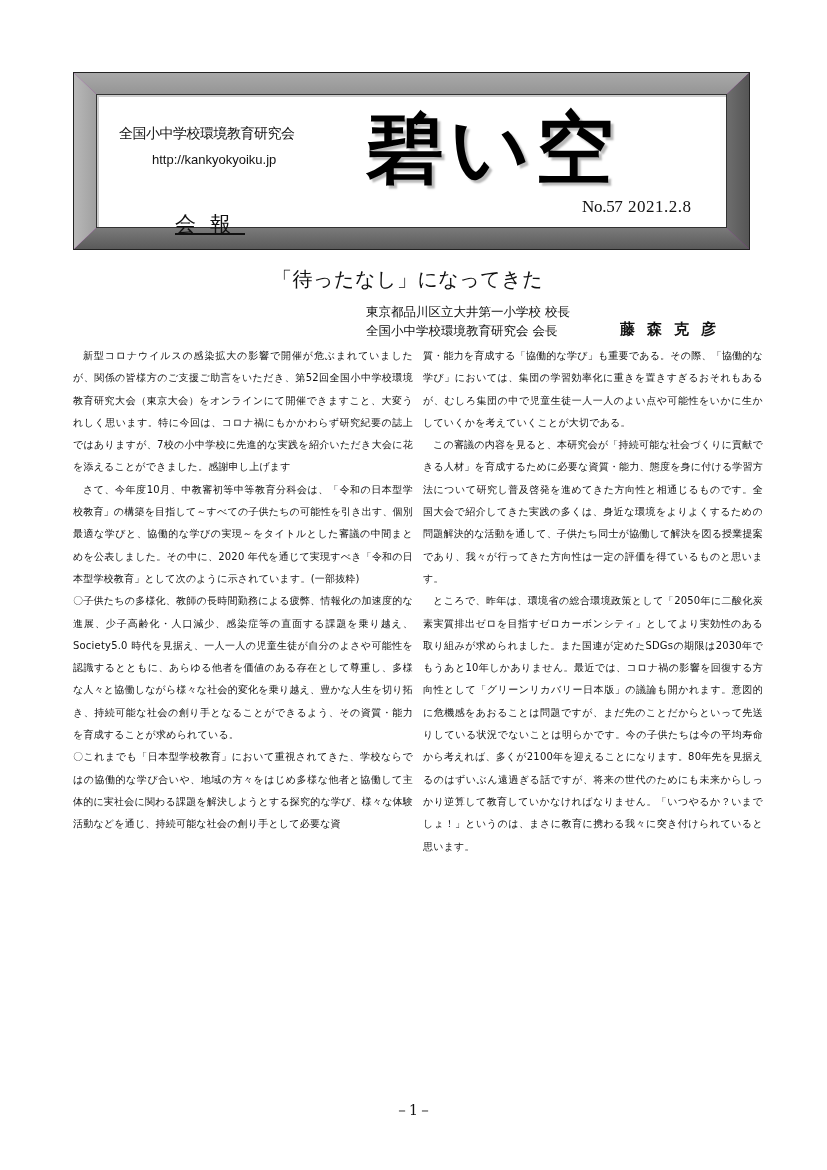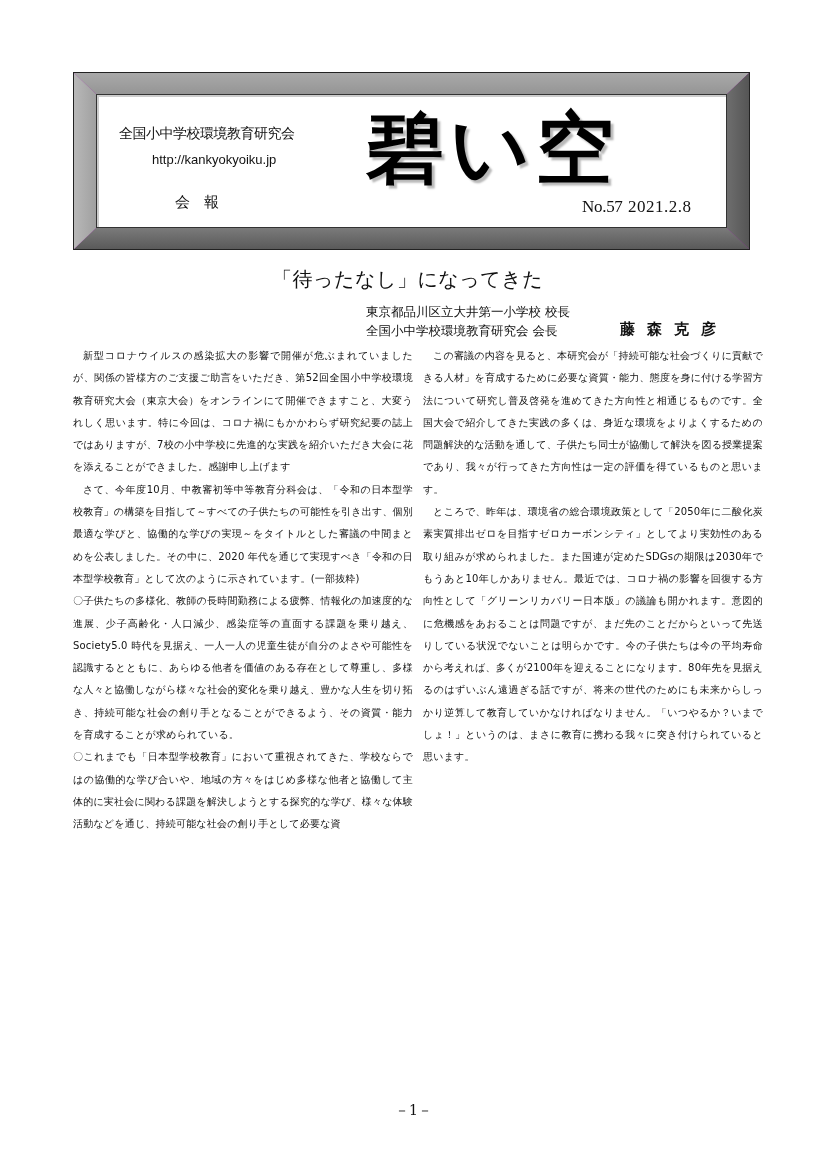--- a/index.html
+++ b/index.html
@@ -24,21 +24,21 @@
   .bevel-right { position: absolute; right: 0; top: 0; width: 22px; height: 100%;
     background: linear-gradient(90deg, #6e6e6e, #555);
     clip-path: polygon(0 21px, 100% 0, 100% 100%, 0 calc(100% - 21px)); }
   .inner {
     position: absolute; left: 22px; top: 21px; right: 22px; bottom: 21px;
     background: #ffffff; border: 1px solid #333;
     box-shadow: inset 2px 2px 0 #ccc;
   }
   .org-name { position: absolute; left: 22px; top: 30px; font-family: "DejaVu Serif", serif; font-size: 14px; letter-spacing: -0.5px; }
   .org-url { position: absolute; left: 38px; top: 57px; font-family: "Liberation Sans", sans-serif; font-size: 13px; margin-left: 17px; }
-  .kaiho { position: absolute; left: 78px; top: 98px; font-family: "DejaVu Serif", serif; font-size: 15px; letter-spacing: 14px; }
+  .kaiho { position: absolute; left: 78px; top: 115px; font-family: "DejaVu Serif", serif; font-size: 21px; letter-spacing: 14px; text-decoration: underline; }
   .mast-title {
     position: absolute; left: 225px; top: 14px;
     font-family: "DejaVu Serif", serif; font-weight: bold; font-size: 78px; letter-spacing: 6px;
     color: #000; text-shadow: 3px 3px 2px #b9b9b9; line-height: 1; margin-left: 44px;
   }
   .issue { position: absolute; left: 485px; top: 102px; font-family: "Liberation Serif", serif; font-size: 17px; letter-spacing: -0.3px; }
   .issue-date { position: absolute; left: 531px; top: 102px; font-family: "Liberation Serif", serif; font-size: 17px; letter-spacing: 0.5px; }
 
   
   .headline { position: absolute; left: 272px; top: 266px; font-family: "DejaVu Sans", sans-serif; font-size: 20px; letter-spacing: 0.5px; }
@@ -82,17 +82,18 @@
 <div class="author">藤森克彦</div>
 
 <div class="col col-left">
   <p class="para indent">新型コロナウイルスの感染拡大の影響で開催が危ぶまれていましたが、関係の皆様方のご支援ご助言をいただき、第52回全国小中学校環境教育研究大会（東京大会）をオンラインにて開催できますこと、大変うれしく思います。特に今回は、コロナ禍にもかかわらず研究紀要の誌上ではありますが、7校の小中学校に先進的な実践を紹介いただき大会に花を添えることができました。感謝申し上げます</p>
   <p class="para indent">さて、今年度10月、中教審初等中等教育分科会は、「令和の日本型学校教育」の構築を目指して～すべての子供たちの可能性を引き出す、個別最適な学びと、協働的な学びの実現～をタイトルとした審議の中間まとめを公表しました。その中に、2020 年代を通じて実現すべき「令和の日本型学校教育」として次のように示されています。(一部抜粋)</p>
   <p class="para">〇子供たちの多様化、教師の長時間勤務による疲弊、情報化の加速度的な進展、少子高齢化・人口減少、感染症等の直面する課題を乗り越え、Society5.0 時代を見据え、一人一人の児童生徒が自分のよさや可能性を認識するとともに、あらゆる他者を価値のある存在として尊重し、多様な人々と協働しながら様々な社会的変化を乗り越え、豊かな人生を切り拓き、持続可能な社会の創り手となることができるよう、その資質・能力を育成することが求められている。</p>
   <p class="para">〇これまでも「日本型学校教育」において重視されてきた、学校ならではの協働的な学び合いや、地域の方々をはじめ多様な他者と協働して主体的に実社会に関わる課題を解決しようとする探究的な学び、様々な体験活動などを通じ、持続可能な社会の創り手として必要な資</p>
 </div>
 
 <div class="col col-right">
+  <p class="para">質・能力を育成する「協働的な学び」も重要である。その際、「協働的な学び」においては、集団の学習効率化に重きを置きすぎるおそれもあるが、むしろ集団の中で児童生徒一人一人のよい点や可能性をいかに生かしていくかを考えていくことが大切である。</p>
   <p class="para indent">この審議の内容を見ると、本研究会が「持続可能な社会づくりに貢献できる人材」を育成するために必要な資質・能力、態度を身に付ける学習方法について研究し普及啓発を進めてきた方向性と相通じるものです。全国大会で紹介してきた実践の多くは、身近な環境をよりよくするための問題解決的な活動を通して、子供たち同士が協働して解決を図る授業提案であり、我々が行ってきた方向性は一定の評価を得ているものと思います。</p>
   <p class="para indent">ところで、昨年は、環境省の総合環境政策として「2050年に二酸化炭素実質排出ゼロを目指すゼロカーボンシティ」としてより実効性のある取り組みが求められました。また国連が定めたSDGsの期限は2030年でもうあと10年しかありません。最近では、コロナ禍の影響を回復する方向性として「グリーンリカバリー日本版」の議論も開かれます。意図的に危機感をあおることは問題ですが、まだ先のことだからといって先送りしている状況でないことは明らかです。今の子供たちは今の平均寿命から考えれば、多くが2100年を迎えることになります。80年先を見据えるのはずいぶん遠過ぎる話ですが、将来の世代のためにも未来からしっかり逆算して教育していかなければなりません。「いつやるか？いまでしょ！」というのは、まさに教育に携わる我々に突き付けられていると思います。</p>
 </div>
 
 <div class="page-num">－1－</div>
 
 </body></html>

